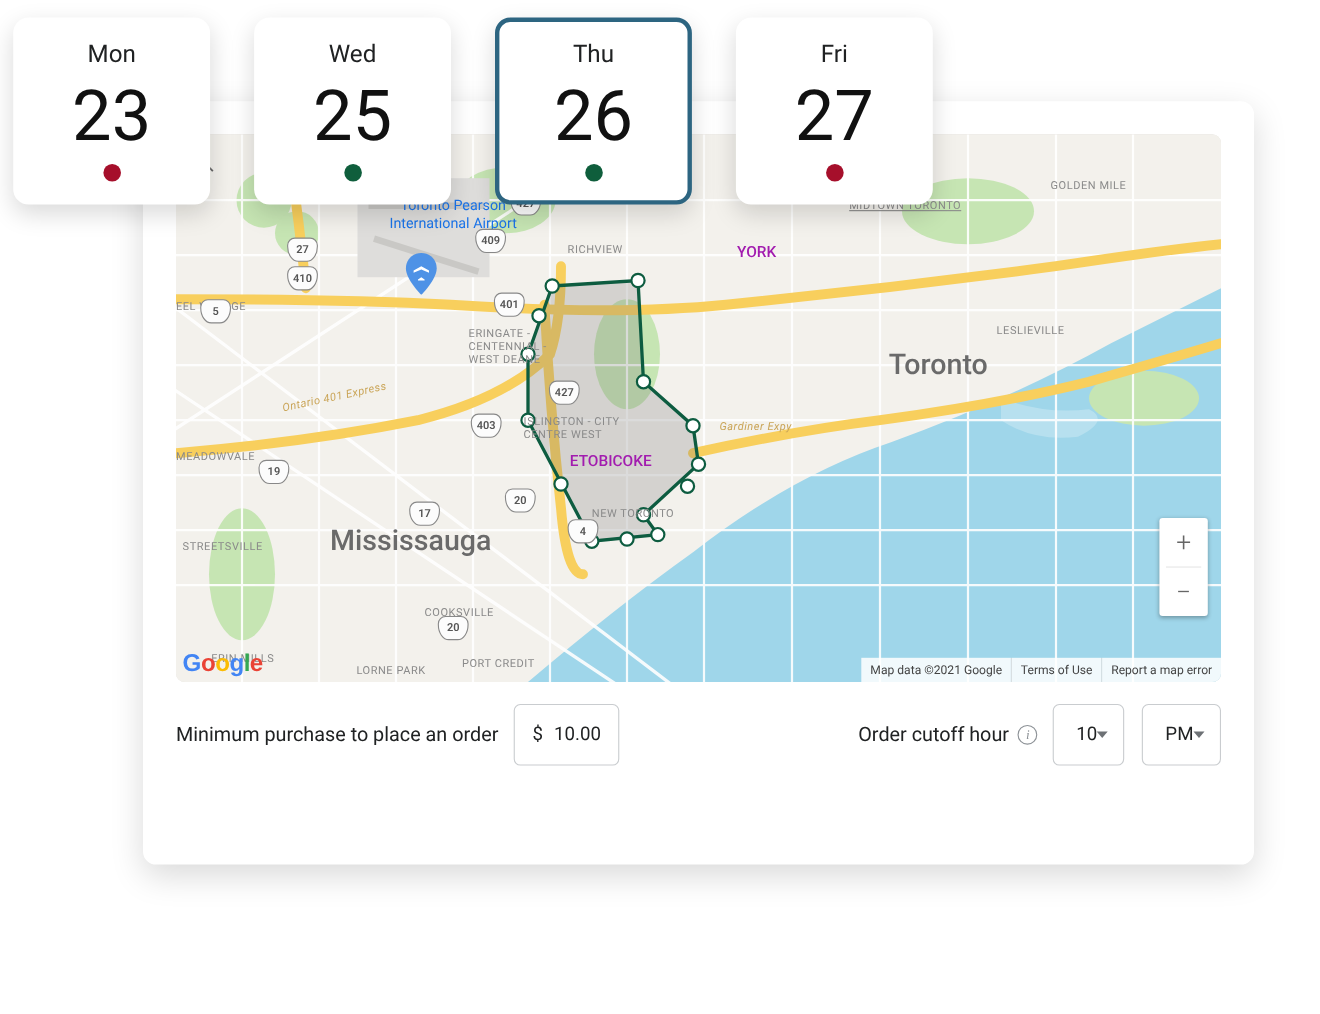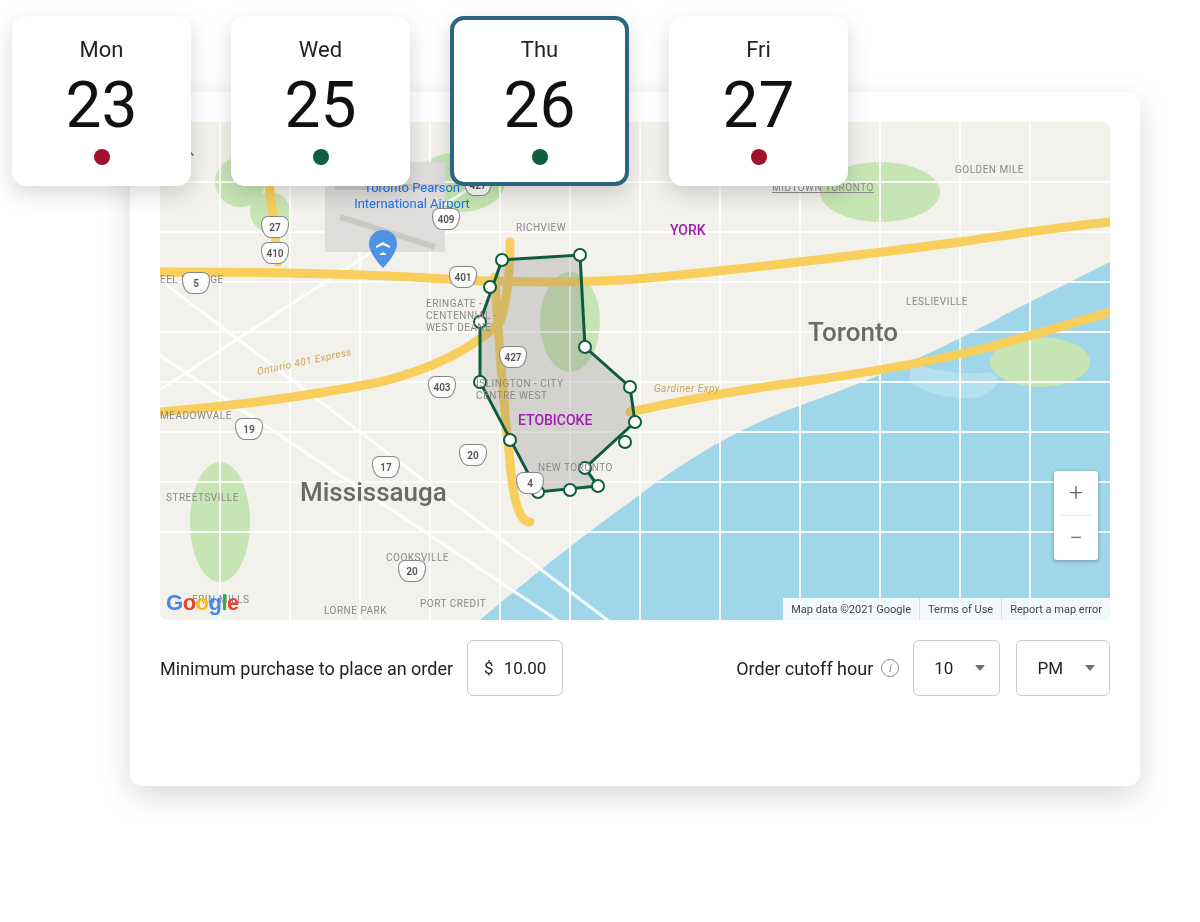--- a/index.html
+++ b/index.html
@@ -208,21 +208,20 @@
   .select-box {
     border: 1px solid #c9cccf;
     border-radius: 6px;
     height: 56px;
     display: flex;
     align-items: center;
     padding: 0 14px 0 20px;
     font-size: 17px;
     color: #202223;
     background: #fff;
-    gap: 22px;
     cursor: pointer;
   }
   .chevron {
     width: 0;
     height: 0;
     border-left: 5px solid transparent;
     border-right: 5px solid transparent;
     border-top: 6px solid #6d7175;
   }
   .select-row { display: flex; gap: 16px; }

